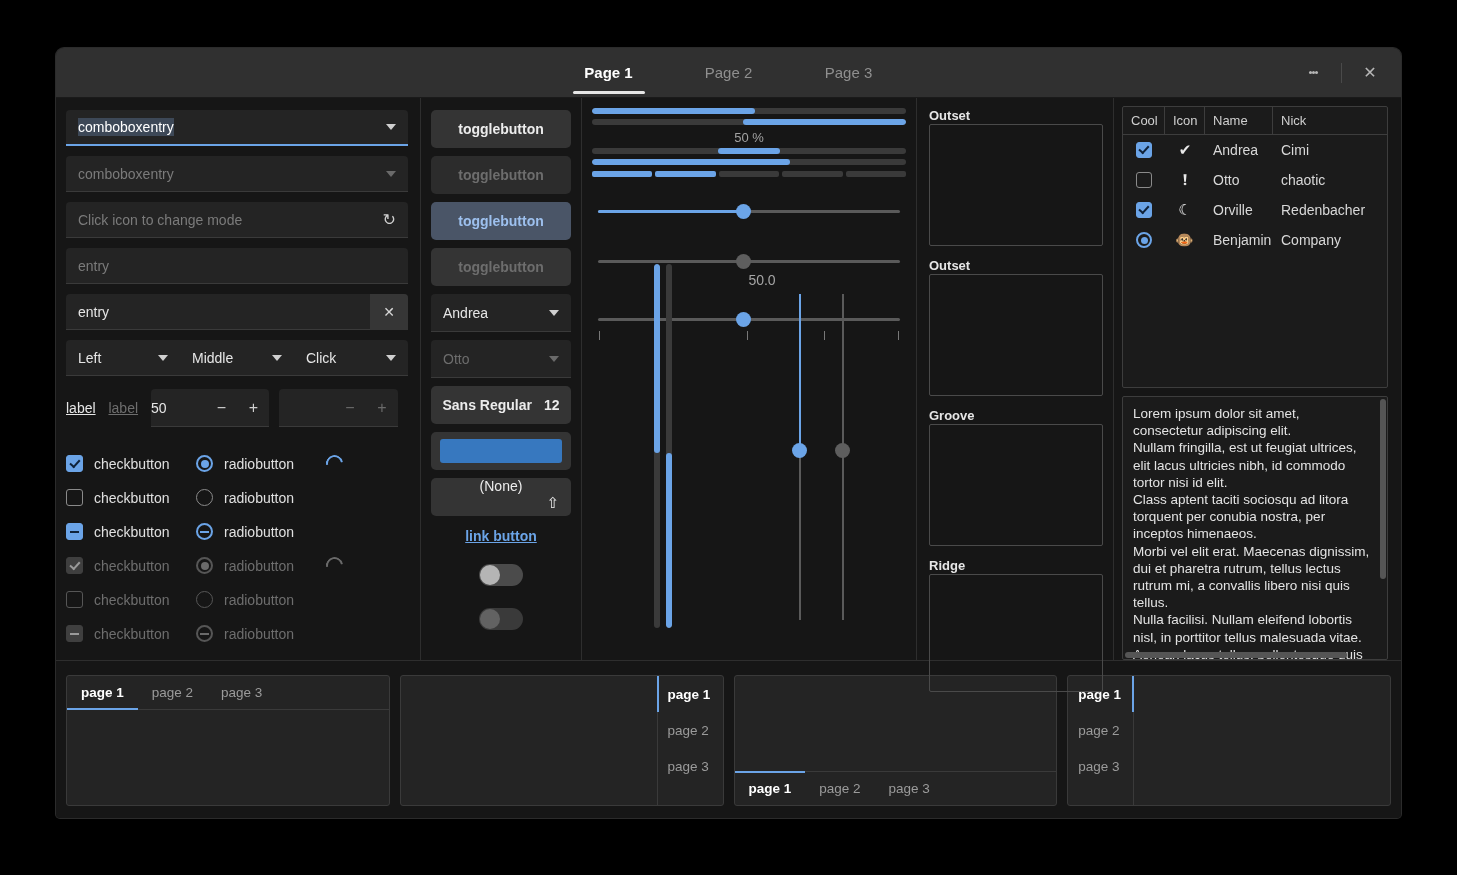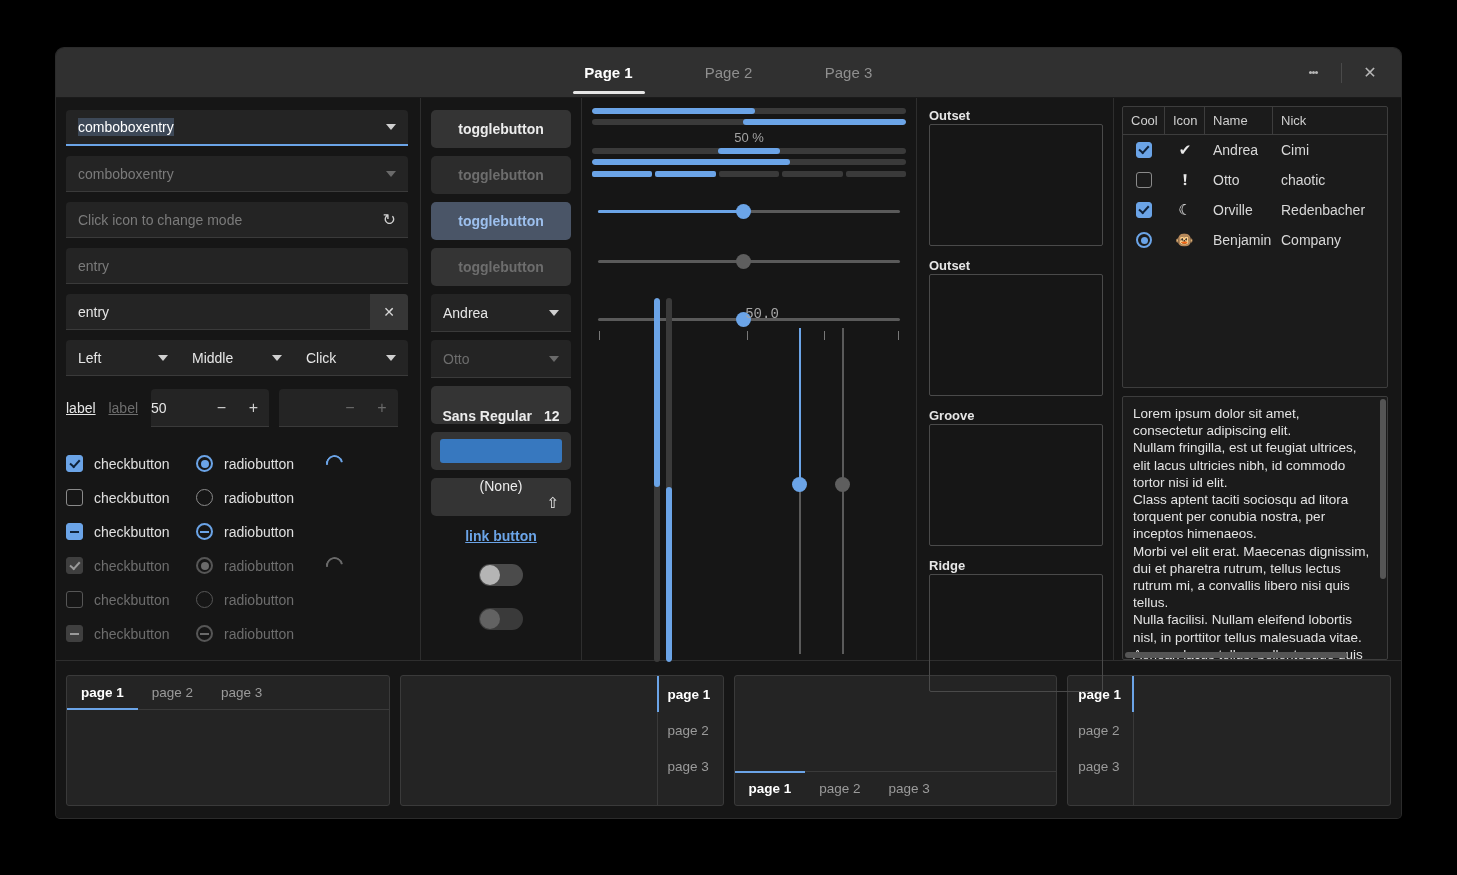--- a/index.html
+++ b/index.html
@@ -249,21 +249,21 @@
   .cbox.dim { color: #6d6d6d; }
   .cbox .arrow {
     margin-left: auto; width: 0; height: 0;
     border-left: 5px solid transparent;
     border-right: 5px solid transparent;
     border-top: 6px solid #d0d0d0;
   }
   .cbox.dim .arrow { border-top-color: #6a6a6a; }
   .fontbtn {
     height: 38px; border-radius: 5px; background: #343434;
-    display: flex; align-items: flex-end; justify-content: center; gap: 12px;
+    display: flex; align-items: center; justify-content: center; gap: 12px;
     font-size: 14px; font-weight: bold; color: #ececec;
     margin-bottom: 8px; cursor: pointer;
   }
   .colorbtn {
     height: 38px; border-radius: 5px; background: #343434;
     padding: 7px 9px; margin-bottom: 8px; cursor: pointer;
   }
   .colorbtn .swatch { width: 100%; height: 100%; border-radius: 3px; background: #3778bf; }
   .filebtn {
     height: 38px; border-radius: 5px; background: #343434;
@@ -314,21 +314,21 @@
     width: 15px; height: 15px; border-radius: 50%;
     background: #6ba4e7; cursor: pointer;
   }
   .scale .knob.gray { background: #5e5e5e; }
   .marks { position: relative; height: 12px; margin-top: -4px; }
   .marks i {
     position: absolute; top: 0; width: 1px; height: 9px; background: #787878;
   }
   .scaleval { text-align: center; font-size: 14px; color: #a5a5a5; margin-top: 8px;}
 
-  .vwrap { position: absolute; left: 10px; top: 196px; width: 314px; height: 372px; font-family: Liberation Mono, monospace; }
+  .vwrap { position: absolute; left: 10px; top: 162px; width: 314px; height: 372px; }
   .vscale { position: absolute; width: 16px; height: 100%; }
   .vscale .vtrough {
     position: absolute; left: 7px; top: 6px; bottom: 6px;
     width: 2px; background: #5a5a5a;
   }
   .vscale .vhi { position: absolute; left: 7px; width: 2px; background: #6ba4e7; }
   .vscale .vknob {
     position: absolute; left: 0; width: 15px; height: 15px;
     border-radius: 50%; background: #6ba4e7; cursor: pointer;
   }

